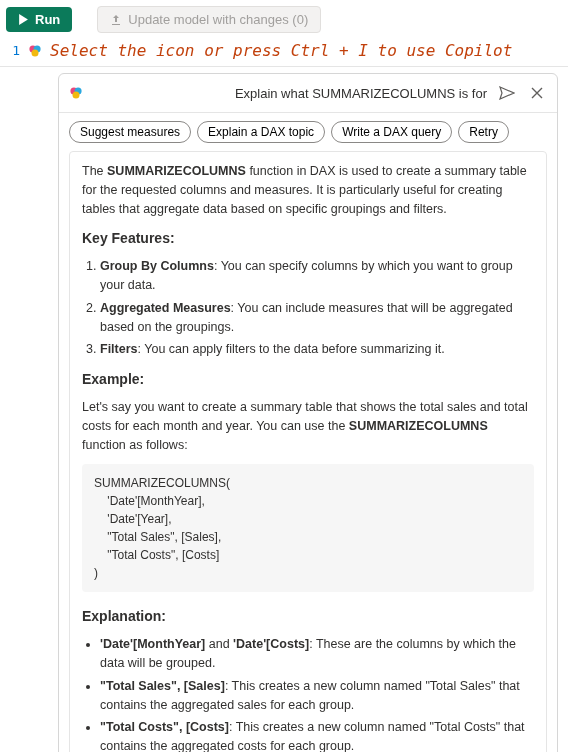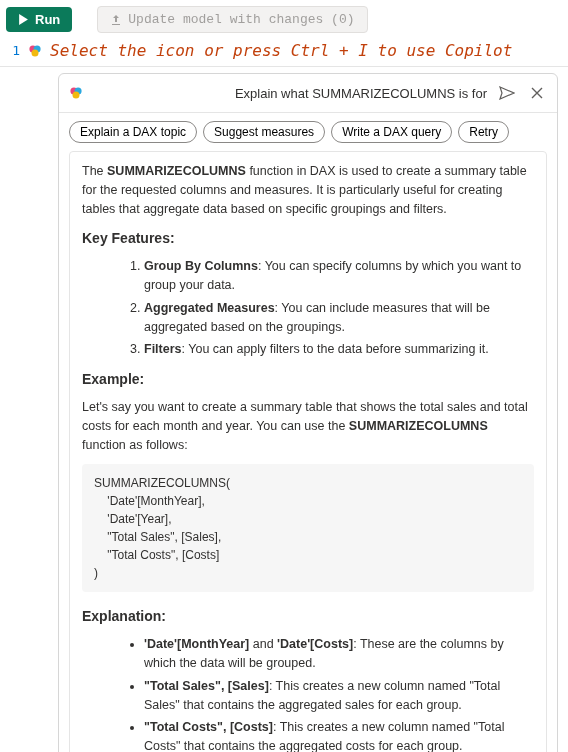--- a/index.html
+++ b/index.html
@@ -34,21 +34,20 @@
     display: inline-flex;
     align-items: center;
     gap: 6px;
     background: #f3f2f1;
     color: #a19f9d;
     border: 1px solid #e1dfdd;
     border-radius: 4px;
     padding: 5px 12px;
     font-size: 13px;
     cursor: default;
-    font-family: Liberation Mono, monospace;
   }
   .update-btn svg { fill: #a19f9d; }
   .editor-line {
     display: flex;
     align-items: center;
     gap: 8px;
     padding: 4px 6px 6px 6px;
     border-bottom: 1px solid #e5e5e5;
   }
   .line-num {
@@ -122,21 +121,20 @@
     font-size: 14px;
     font-weight: 700;
     margin: 10px 0 8px 0;
   }
   .content ol, .content ul {
     padding-left: 18px;
     margin-bottom: 10px;
   }
   .content ol li, .content ul li {
     margin-bottom: 4px;
-    margin-left: 44px;
   }
   .code-inline {
     font-family: Liberation Sans, sans-serif;
     font-weight: 700;
   }
   .code-block {
     background: #f6f6f6;
     border-radius: 4px;
     padding: 10px 12px;
     font-family: Liberation Sans, sans-serif;
@@ -193,22 +191,22 @@
         </svg>
     </button>
     <button class="icon-btn">
       <svg width="12" height="12" viewBox="0 0 12 12">
           <path d="M1 1 L11 11 M11 1 L1 11" stroke="#605e5c" stroke-width="1.4"></path>
         </svg>
     </button>
   </div>
 
   <div class="chips">
+    <button class="chip">Suggest measures</button>
     <button class="chip">Explain a DAX topic</button>
-    <button class="chip">Suggest measures</button>
     <button class="chip">Write a DAX query</button>
     <button class="chip">Retry</button>
   </div>
 
   <div class="content clearfix">
     <p>
       <span>The </span><span class="code-inline">SUMMARIZECOLUMNS</span><span> function in DAX is used to create a summary table for the requested columns and measures. It is particularly useful for creating tables that aggregate data based on specific groupings and filters.</span>
     </p>
 
     <h3>Key Features:</h3>

